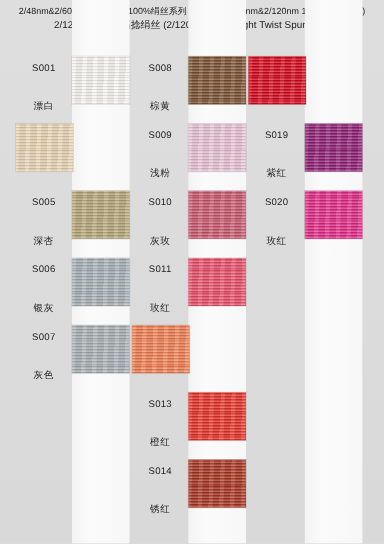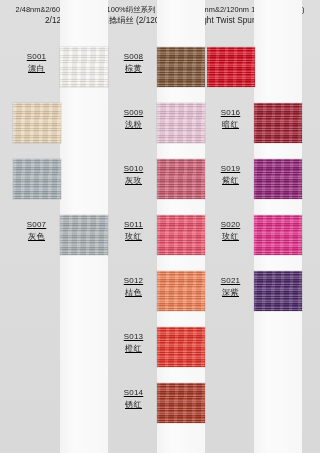--- a/index.html
+++ b/index.html
@@ -42,33 +42,32 @@
     grid-template-columns:97px 97px 97px;
     column-gap:0px;
     padding-left:13px;
   }
   .col { position:relative; }
   .cell {
     position:relative;
     height:56px;
     display:flex;
     align-items:flex-start;
-    text-decoration:underline;
   }
   .label {
     width:47px;
     padding-top:6px;
     text-align:center;
     font-size:8px;
     line-height:11.5px;
     color:#1c1c1c;
     flex:0 0 47px;
   }
   .label .code { display:block; letter-spacing:0.2px; }
-  .label .name { display:block; letter-spacing:0.5px; }
+  .label .name { display:block; letter-spacing:0.5px;margin-top:20px; }
   .swatch-wrap {
     flex:0 0 48px;
     width:48px;
     height:42px;
     position:relative;
   }
   .swatch {
     position:absolute;
     left:0; top:2px;
     width:48px; height:40px;
@@ -136,20 +135,33 @@
           <div class="swatch-wrap">
             <div class="swatch" style="background: rgb(246, 244, 239);"></div>
           </div>
         </div>
         <div class="cell">
           <div class="swatch-wrap">
             <div class="swatch" style="background: rgb(232, 212, 180);"></div>
           </div>
         </div>
         <div class="cell">
+          <div class="label">
+            <span class="code">S005</span>
+            <span class="name">深杏</span>
+          </div>
+          <div class="swatch-wrap">
+            <div class="swatch" style="background: rgb(181, 166, 120);"></div>
+          </div>
+        </div>
+        <div class="cell">
+          <div class="label">
+            <span class="code">S006</span>
+            <span class="name">银灰</span>
+          </div>
           <div class="swatch-wrap">
             <div class="swatch" style="background: rgb(166, 176, 181);"></div>
           </div>
         </div>
         <div class="cell">
           <div class="label">
             <span class="code">S007</span>
             <span class="name">灰色</span>
           </div>
           <div class="swatch-wrap">
@@ -189,24 +201,20 @@
         <div class="cell">
           <div class="label">
             <span class="code">S011</span>
             <span class="name">玫红</span>
           </div>
           <div class="swatch-wrap">
             <div class="swatch" style="background: rgb(232, 80, 106);"></div>
           </div>
         </div>
         <div class="cell">
-          <div class="label">
-            <span class="code">S012</span>
-            <span class="name">桔色</span>
-          </div>
           <div class="swatch-wrap">
             <div class="swatch" style="background: rgb(239, 127, 82);"></div>
           </div>
         </div>
         <div class="cell">
           <div class="label">
             <span class="code">S013</span>
             <span class="name">橙红</span>
           </div>
           <div class="swatch-wrap">
@@ -225,50 +233,32 @@
       </div>
       <div class="col">
         <div class="band" style="left: 47px;"></div>
         <div class="cell">
           <div class="swatch-wrap">
             <div class="swatch" style="background: rgb(212, 9, 28);"></div>
           </div>
         </div>
         <div class="cell">
           <div class="label">
-            <span class="code">S016</span>
-            <span class="name">暗红</span>
-          </div>
-          <div class="swatch-wrap">
-            <div class="swatch" style="background: rgb(156, 28, 46);"></div>
-          </div>
-        </div>
-        <div class="cell">
-          <div class="label">
             <span class="code">S019</span>
             <span class="name">紫红</span>
           </div>
           <div class="swatch-wrap">
             <div class="swatch" style="background: rgb(142, 31, 116);"></div>
           </div>
         </div>
         <div class="cell">
           <div class="label">
             <span class="code">S020</span>
             <span class="name">玫红</span>
           </div>
           <div class="swatch-wrap">
             <div class="swatch" style="background: rgb(224, 43, 134);"></div>
           </div>
         </div>
-        <div class="cell">
-          <div class="label">
-            <span class="code">S021</span>
-            <span class="name">深紫</span>
-          </div>
-          <div class="swatch-wrap">
-            <div class="swatch" style="background: rgb(75, 39, 104);"></div>
-          </div>
-        </div>
       </div>
     </div>
 
 </div>
 
 </body></html>

